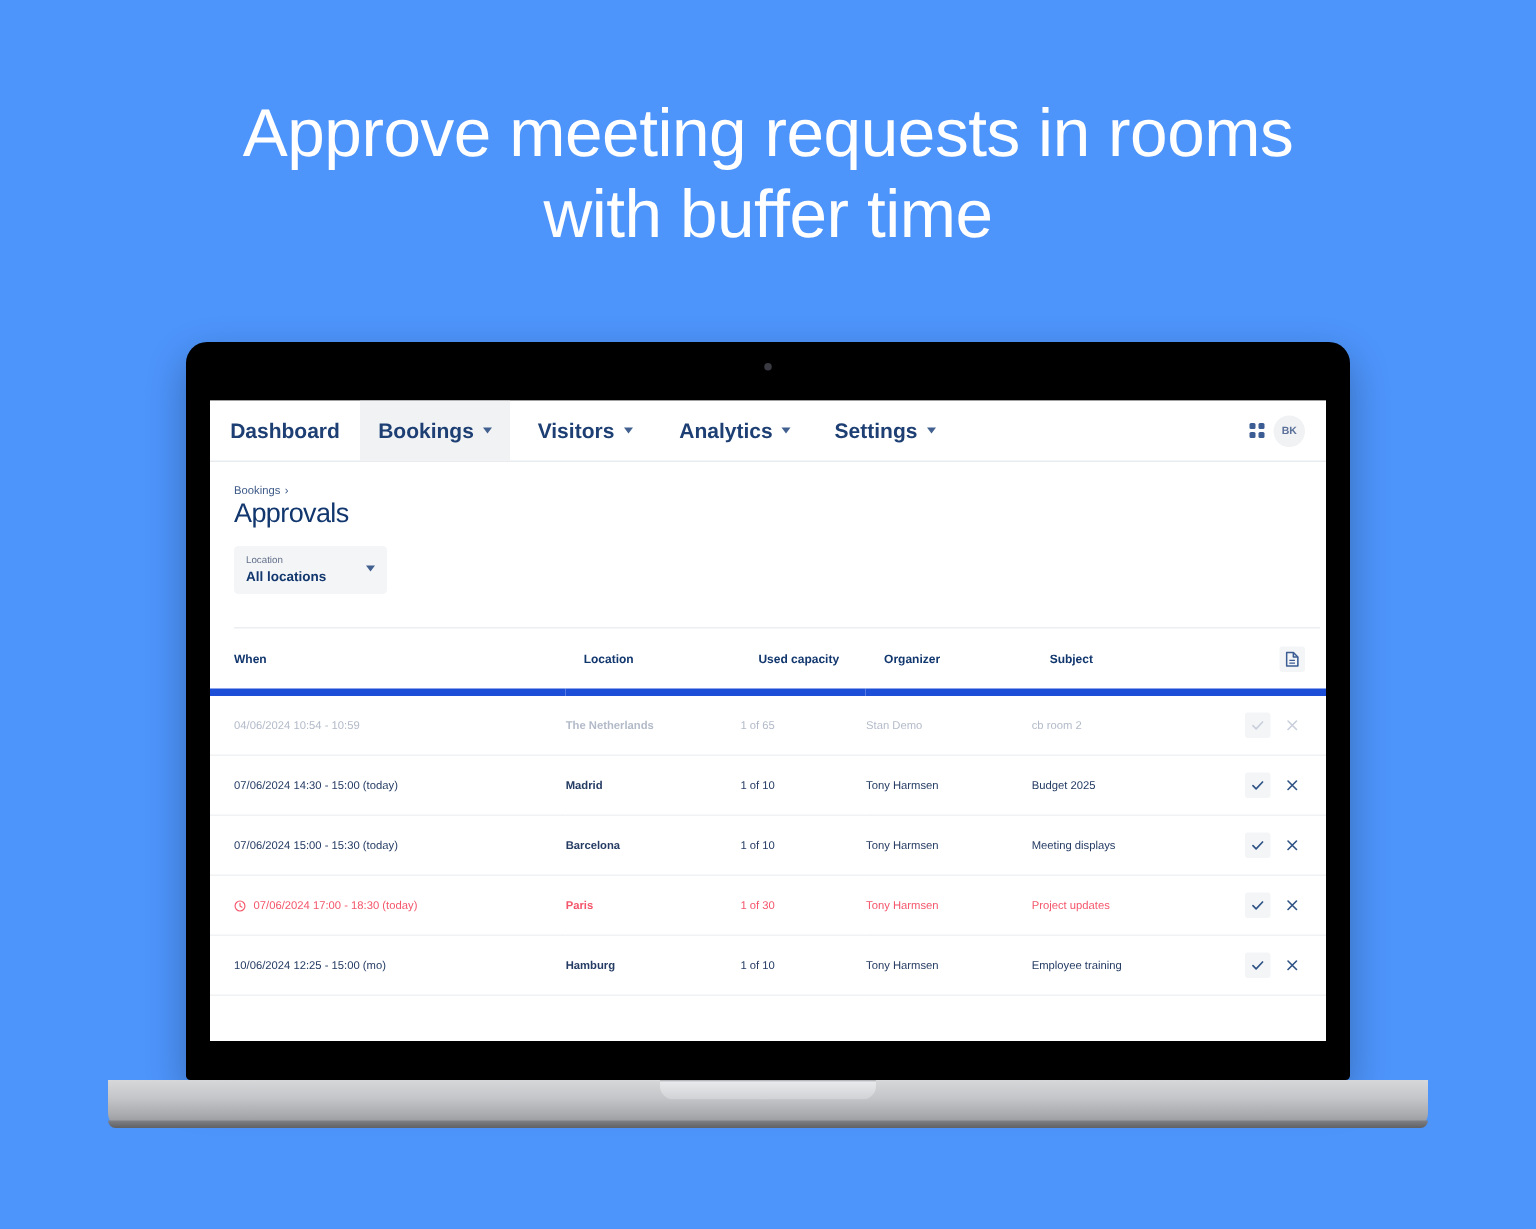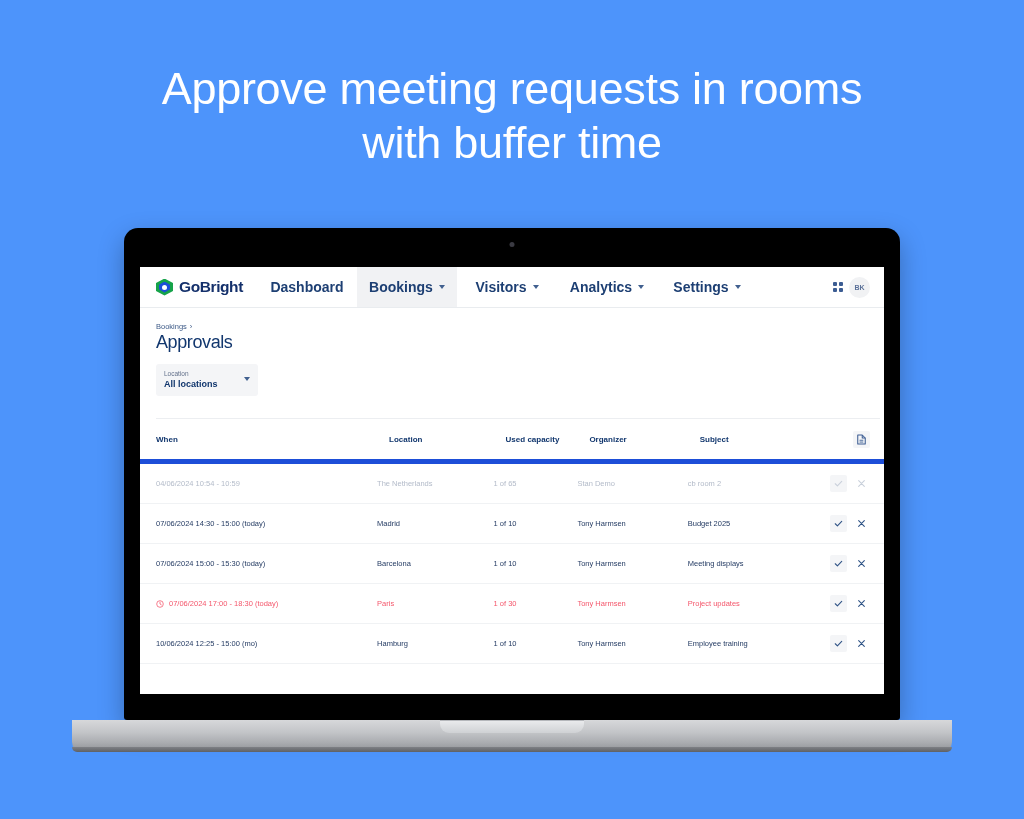--- a/index.html
+++ b/index.html
@@ -274,21 +274,21 @@
 
   table.approvals td {
     font-size: 7.5px;
     color: #243b63;
     padding: 11px 0 11px 0;
     border-bottom: 1px solid #f0f2f4;
     vertical-align: middle;
   }
 
   .c-when     { width: 232px; padding-left: 16px !important; }
-  .c-loc      { width: 114px; }
+  .c-loc      { width: 114px; font-weight: bold; }
   .c-cap      { width: 82px; }
   .c-org      { width: 108px; }
   .c-sub      { width: 122px; }
   .c-act      { width: 70px; padding-right: 14px !important; text-align: right; }
 
   tr.row-muted td { color: #b3bbc9; }
   tr.row-alert td { color: #f4566b; }
 
   .when-cell { display: flex; align-items: flex-end; gap: 5px; }
 
@@ -340,28 +340,20 @@
   <div>with buffer time</div>
 </div>
 
 <div class="laptop">
   <div class="laptop-lid">
     <div class="camera-dot"></div>
 
     <div class="screen">
 
       <div class="appnav">
-        <div class="brand">
-          <span class="brand-mark">
-            <span class="m1"></span>
-              <span class="m2"></span>
-              <span class="m3"></span>
-          </span>
-          <span class="brand-text">GoBright</span>
-        </div>
 
         <div class="navitem">
           <span>Dashboard</span>
         </div>
 
         <div class="navitem active">
           <span>Bookings</span>
           <span class="chev"></span>
         </div>
 

